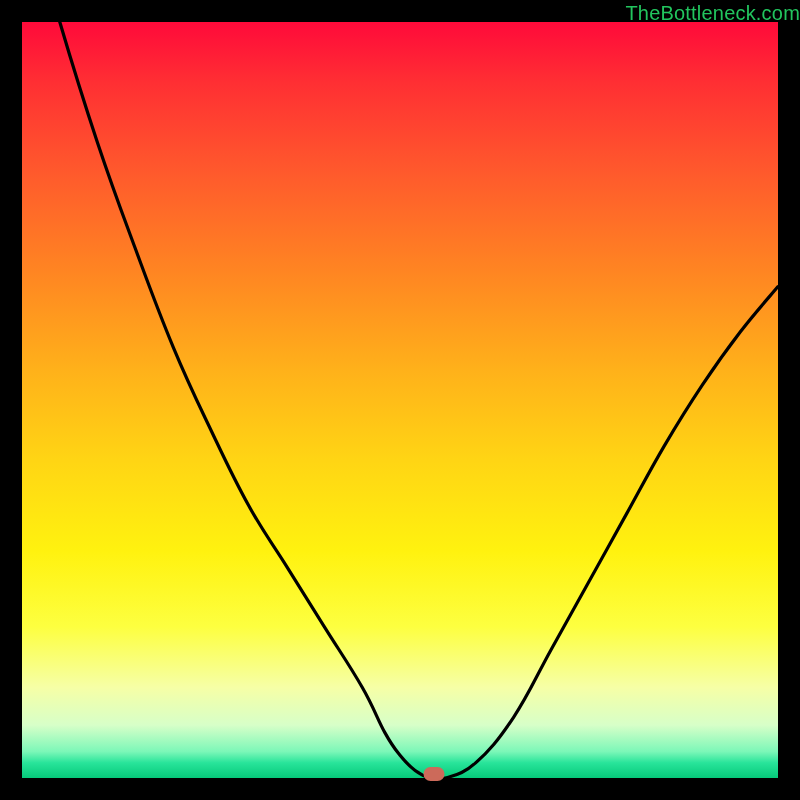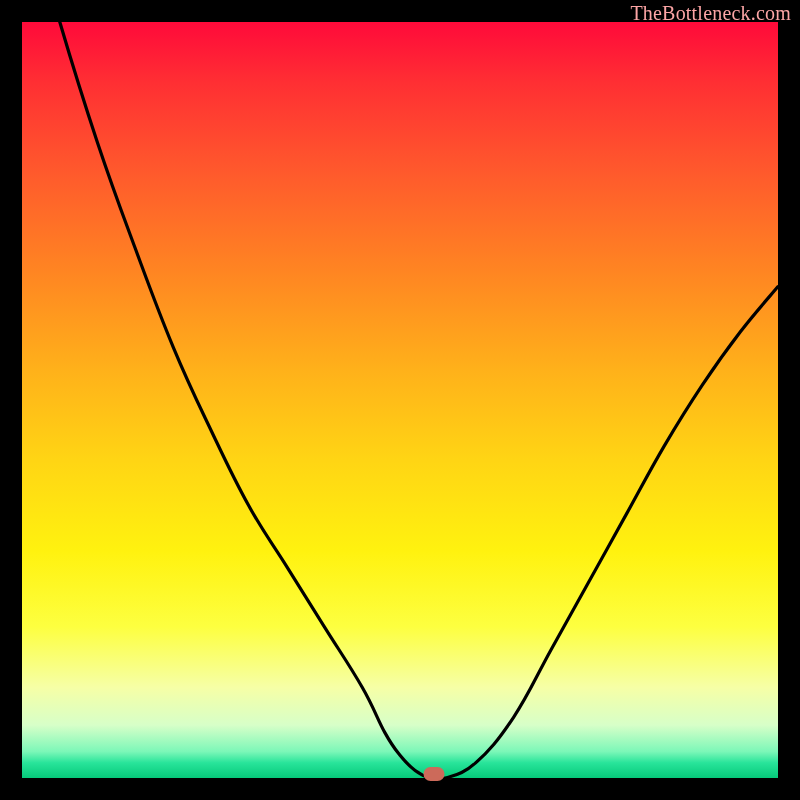--- a/index.html
+++ b/index.html
@@ -35,27 +35,26 @@
       #f6ffa6 88%,
       #d7ffc8 93%,
       #7cf7b8 96.5%,
       #28e49a 98%,
       #06c97a 100%
     );
   }
   .watermark {
     position: absolute;
     top: 2px;
-    right: 9px;
-    color: #fca5a5;
+    right: 0;
+    color: #22c55e;
     font-size: 20px;
     font-weight: 500;
     letter-spacing: 0.2px;
     user-select: none;
-    font-family: Liberation Serif, serif;
   }
   svg.curve {
     position: absolute;
     left: 0;
     top: 0;
     width: 756px;
     height: 756px;
     overflow: visible;
   }
   .marker {

